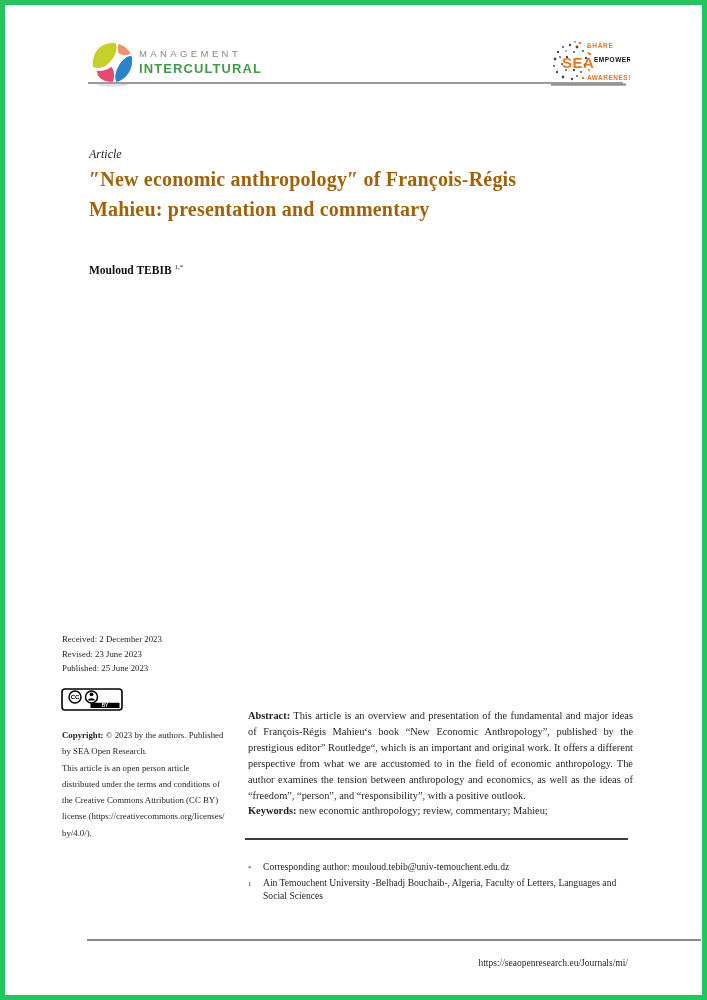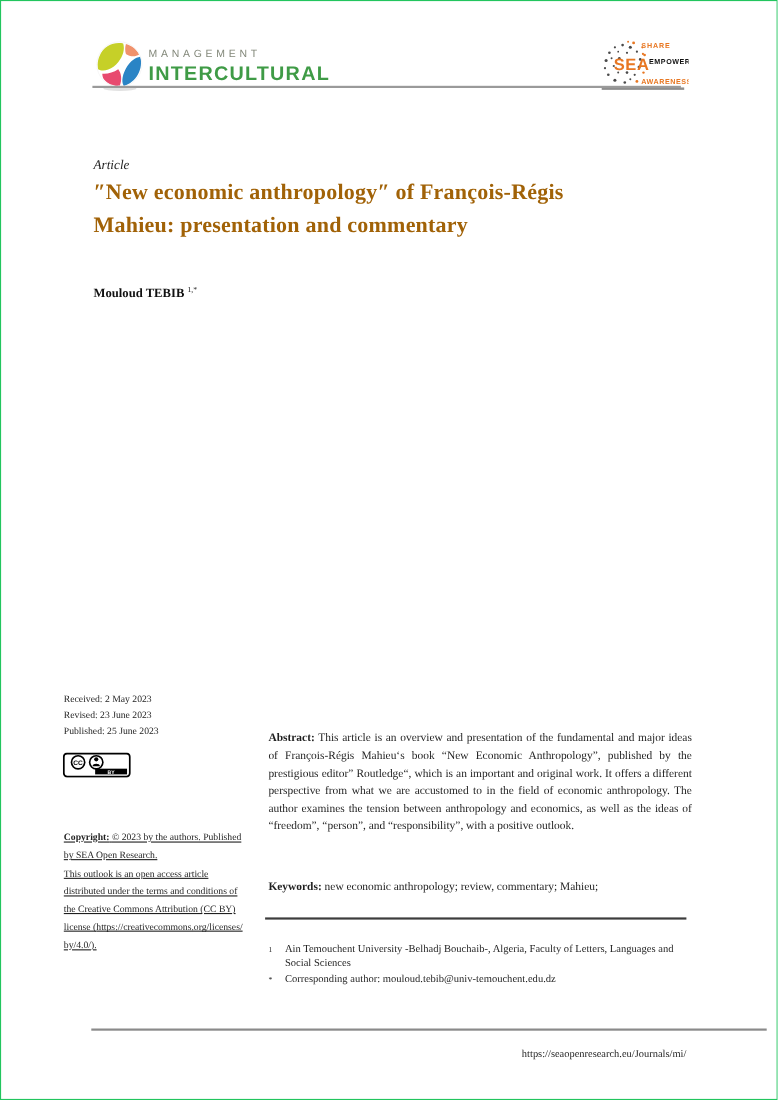--- a/index.html
+++ b/index.html
@@ -1,25 +1,25 @@
 <!DOCTYPE html>
 <html><head>
 <meta charset="utf-8">
 <style>
   html,body{margin:0;padding:0;background:#fff;}
   .page{
     position:relative;width:707px;height:1000px;background:#ffffff;
     font-family:"Liberation Serif","DejaVu Serif",serif;color:#1f1f1f;
-    overflow:hidden;box-sizing:border-box;border:1px solid #22c55e;
+    overflow:hidden;box-sizing:border-box;border:5px solid #22c55e;
   }
   .abs{position:absolute;}
   
   .journal-words{line-height:1;}
   .journal-word1{font-family:"Liberation Sans",sans-serif;font-size:9.5px;letter-spacing:3.4px;color:#83887a;font-weight:400;}
-  .journal-word2{font-family:"Liberation Sans",sans-serif;font-size:18px;letter-spacing:1.1px;color:#3f9b46;font-weight:700;margin-top:3px;}
+  .journal-word2{font-family:"Liberation Sans",sans-serif;font-size:13px;letter-spacing:1.1px;color:#3f9b46;font-weight:700;margin-top:3px;}
   .rule{background:#9a9a9a;height:1.5px;}
   .rule-dark{background:#3c3c3c;height:1.5px;}
   
   .article-label{font-style:italic;font-size:12px;color:#222;}
   .paper-title{font-size:20px;font-weight:700;line-height:30px;color:#a16207;width:505px;letter-spacing:0.2px;}
   .author-line{width:541px;text-align:left;font-size:11.5px;font-weight:700;color:#111;margin-top:28px;}
   .author-line sup{font-weight:400;font-size:7px;}
   
   .side{font-size:8.8px;color:#1f1f1f;}
   .citation{width:163px;line-height:15.5px;text-align:justify;}
@@ -109,21 +109,21 @@
   <div class="abs rule" style="left:83px;top:77px;width:535px;"></div>
 
   <div class="abs article-label" style="left:84px;top:142px;font-style:italic;">Article</div>
   <div class="abs paper-title" style="left:84px;top:159px;">″New economic anthropology″ of François-Régis Mahieu: presentation and commentary</div>
   <div class="abs author-line" style="left:84px;top:230px;">
     <span>Mouloud TEBIB</span>&nbsp;<sup>1,*</sup>
   </div>
 
 
   <div class="abs side dates" style="left:57px;top:627px;">
-    <div>Received: 2 May 2023</div>
+    <div>Received: 2 December 2023</div>
     <div>Revised: 23 June 2023</div>
     <div>Published: 25 June 2023</div>
   </div>
 
   <div class="abs" style="left:56px;top:683px;width:62px;height:23px;">
     <svg width="62" height="23" viewBox="0 0 62 23" style="font-family:'Liberation Sans',sans-serif;">
       <rect x="1" y="1" width="60" height="21" rx="3" fill="#ffffff" stroke="#000000" stroke-width="1.6"></rect>
       <g>
         <circle cx="14" cy="9" r="6" fill="none" stroke="#000000" stroke-width="1.5"></circle>
         <text x="14" y="11.3" font-size="6" font-weight="700" text-anchor="middle" fill="#000000">CC</text>
@@ -131,47 +131,47 @@
       <g>
         <circle cx="30.5" cy="9" r="6" fill="none" stroke="#000000" stroke-width="1.5"></circle>
         <circle cx="30.5" cy="6.3" r="1.9" fill="#000000"></circle>
         <path d="M27.1,12.6 C27.1,9.6 33.9,9.6 33.9,12.6 Z" fill="#000000"></path>
       </g>
       <rect x="29.5" y="14.8" width="29" height="5.2" fill="#000000"></rect>
       <text x="44" y="19.2" font-size="4.6" font-weight="700" text-anchor="middle" fill="#ffffff">BY</text>
     </svg>
   </div>
 
-  <div class="abs side copyright" style="left:57px;top:752px;text-decoration:underline;">
+  <div class="abs side copyright" style="left:57px;top:722px;">
     <b>Copyright:</b>
     <span>© 2023 by the authors. Published by SEA Open Research.</span>
     <br>
-    <span>This outlook is an open access article distributed under the terms and conditions of the Creative Commons Attribution (CC BY) license (</span><a class="url" href="#">https://creativecommons.org/licenses/by/4.0/</a><span>).</span>
+    <span>This article is an open person article distributed under the terms and conditions of the Creative Commons Attribution (CC BY) license (</span><a class="url" href="#">https://creativecommons.org/licenses/by/4.0/</a><span>).</span>
   </div>
 
-  <div class="abs abstract" style="left:243px;top:663px;">
+  <div class="abs abstract" style="left:243px;top:703px;">
     <b>Abstract:</b>
     <span>This article is an overview and presentation of the fundamental and major ideas of François-Régis Mahieu‘s book “New Economic Anthropology”, published by the prestigious editor” Routledge“, which is an important and original work. It offers a different perspective from what we are accustomed to in the field of economic anthropology. The author examines the tension between anthropology and economics, as well as the ideas of “freedom”, “person”, and “responsibility”, with a positive outlook.</span>
   </div>
 
   <div class="abs keywords" style="left:243px;top:798px;">
     <b>Keywords:</b>
     <span>new economic anthropology; review, commentary; Mahieu;</span>
   </div>
 
   <div class="abs rule-dark" style="left:240px;top:833px;width:383px;"></div>
 
   <div class="abs footnotes" style="left:243px;top:855px;">
     <div class="fn">
+      <span class="fn-marker">*</span>
+      <span class="fn-text"><span>Corresponding author: </span><a href="#">mouloud.tebib@univ-temouchent.edu.dz</a></span>
+    </div>
+    <div class="fn">
       <span class="fn-marker">1</span>
       <span class="fn-text">Ain Temouchent University -Belhadj Bouchaib-, Algeria, Faculty of Letters, Languages and Social Sciences</span>
-    </div>
-    <div class="fn">
-      <span class="fn-marker">*</span>
-      <span class="fn-text"><span>Corresponding author: </span><a href="#">mouloud.tebib@univ-temouchent.edu.dz</a></span>
     </div>
   </div>
 
   <div class="abs rule" style="left:82px;top:934px;width:614px;background:#8a8a8a;"></div>
   <div class="abs footer-right" style="left:243px;top:953px;">
     <a href="#">https://seaopenresearch.eu/Journals/mi/</a>
   </div>
 
 </div>
 

